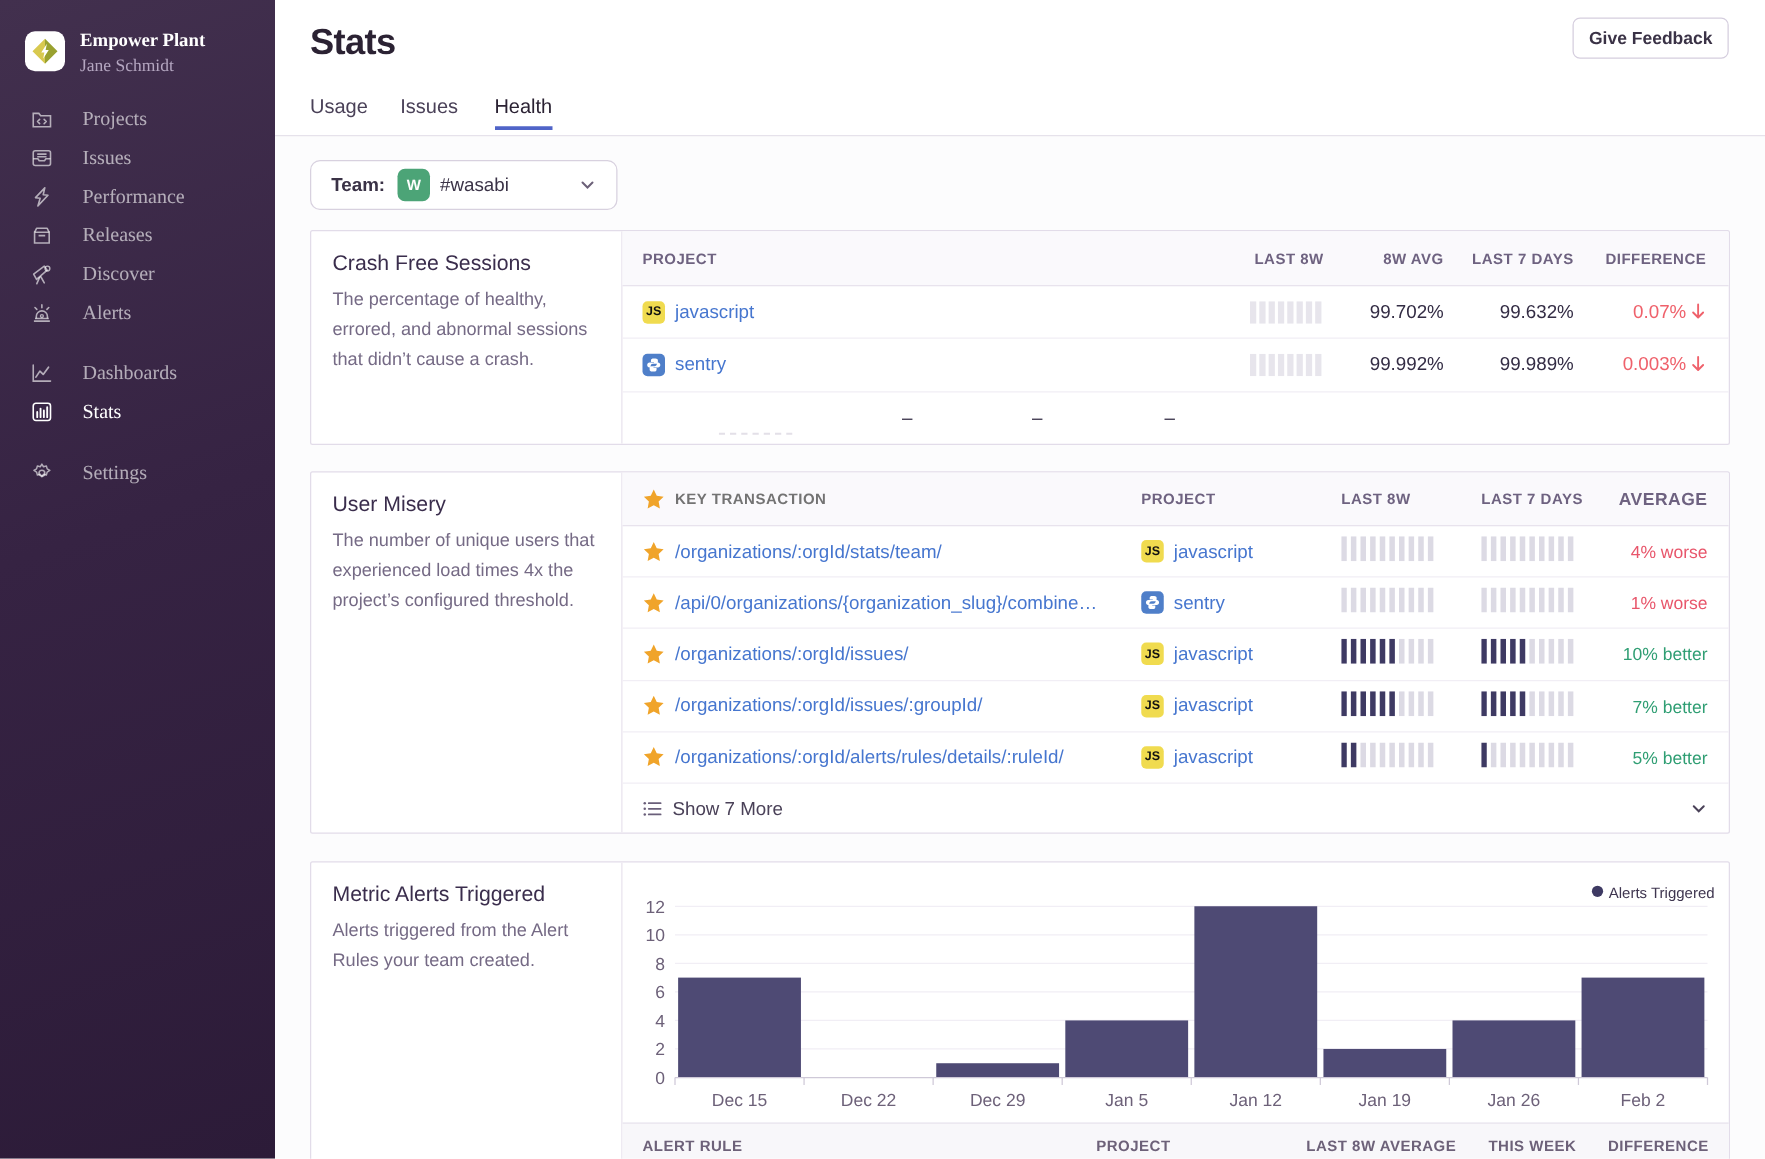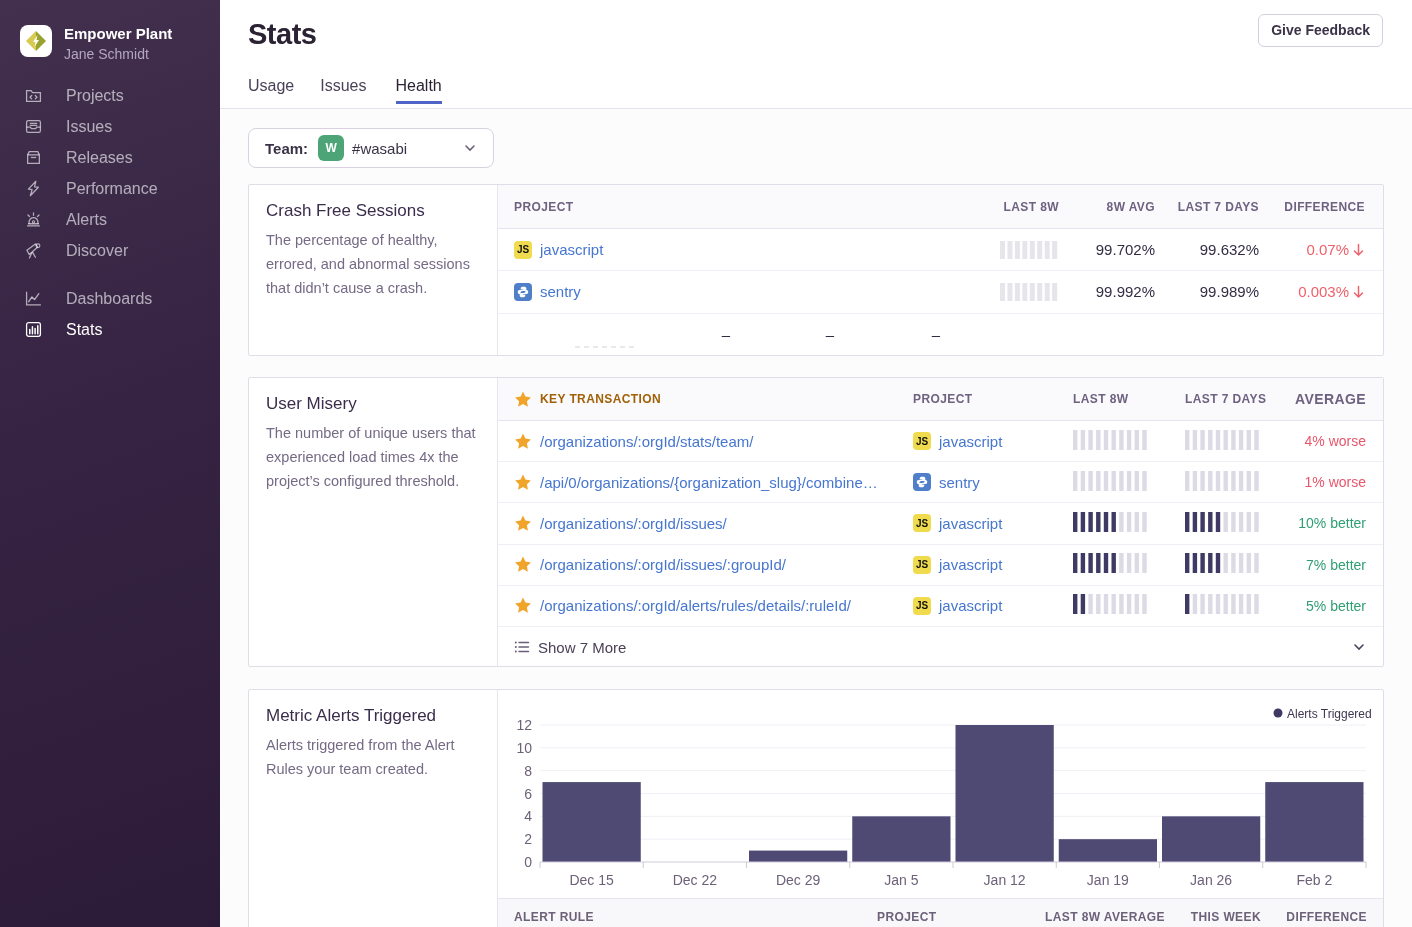--- a/index.html
+++ b/index.html
@@ -1,21 +1,21 @@
 <!DOCTYPE html>
 <html><head>
 <meta charset="utf-8">
 <style>
 * { margin:0; padding:0; box-sizing:border-box; }
 html,body { width:1412px; height:927px; overflow:hidden; font-family:"Liberation Sans", sans-serif; background:#fff; }
 body { position:relative; }
 
 
 .sidebar { position:absolute; left:0; top:0; width:220px; height:927px;
-  background:linear-gradient(160deg,#42304e 0%,#362343 45%,#2c1b38 100%); }
+  background:linear-gradient(160deg,#42304e 0%,#362343 45%,#2c1b38 100%);font-family:Liberation Serif, serif; }
 .org { position:absolute; left:20px; top:25px; display:flex; }
 .orglogo { width:32px; height:32px; background:#fff; border-radius:8px; display:flex; align-items:center; justify-content:center; }
 .orgnames { margin-left:12px; }
 .orgname { color:#fff; font-size:15px; font-weight:bold; line-height:19px; margin-top:-1px;}
 .orguser { color:#b4a6c0; font-size:14px; line-height:18px; margin-top:2px;}
 .nav { position:absolute; left:0; top:80px; width:220px; }
 .navitem { display:flex; align-items:center; height:31px; padding-left:25px; color:#a597b2; color:rgba(255,255,255,0.62); font-size:16px; }
 .navitem svg { width:17px; height:17px; margin-right:24px; flex:none; }
 .navitem.active { color:#fff; }
 .navgap { height:17px; }
@@ -115,48 +115,52 @@
       <div class="navitem"><svg viewBox="0 0 16 16">
           <path d="M1.5 3.5 h4.2 l1.4 1.8 h7.4 v8.2 h-13 z" fill="none" stroke="rgba(255,255,255,0.62)" stroke-width="1.2"></path>
           <path d="M6.3 8 l-1.6 1.6 1.6 1.6 M9.7 8 l1.6 1.6 -1.6 1.6" fill="none" stroke="rgba(255,255,255,0.62)" stroke-width="1.2" stroke-linecap="round" stroke-linejoin="round"></path>
         </svg>Projects</div>
       <div class="navitem"><svg viewBox="0 0 16 16">
           <rect x="1.5" y="2.5" width="13" height="11" rx="1.5" fill="none" stroke="rgba(255,255,255,0.62)" stroke-width="1.2"></rect>
           <path d="M1.5 8.5 h3.5 l1 1.5 h4 l1-1.5 h3.5" fill="none" stroke="rgba(255,255,255,0.62)" stroke-width="1.2"></path>
           <path d="M4.5 5 h7 M4.5 7 h7" stroke="rgba(255,255,255,0.62)" stroke-width="1.2"></path>
         </svg>Issues</div>
       <div class="navitem"><svg viewBox="0 0 16 16">
+          <path d="M10.2 1.2 L3.2 8.6 l3.5 0.4 L5 14.8 L12.6 6.8 l-3.6 -0.4 z" fill="none" stroke="rgba(255,255,255,0.62)" stroke-width="1.2" stroke-linejoin="round"></path>
+        </svg>Performance</div>
+      <div class="navitem"><svg viewBox="0 0 16 16">
           <path d="M2.5 5.5 h11 v8 h-11 z" fill="none" stroke="rgba(255,255,255,0.62)" stroke-width="1.2"></path>
           <path d="M2.5 5.5 L4 2.5 h8 l1.5 3" fill="none" stroke="rgba(255,255,255,0.62)" stroke-width="1.2" stroke-linejoin="round"></path>
           <path d="M5.5 8 h5" stroke="rgba(255,255,255,0.62)" stroke-width="1.2"></path>
         </svg>Releases</div>
       <div class="navitem"><svg viewBox="0 0 16 16">
-          <path d="M10.2 1.2 L3.2 8.6 l3.5 0.4 L5 14.8 L12.6 6.8 l-3.6 -0.4 z" fill="none" stroke="rgba(255,255,255,0.62)" stroke-width="1.2" stroke-linejoin="round"></path>
-        </svg>Performance</div>
+          <path d="M1.8 7.8 L9.8 1.8 l2.2 3 L4 11.8 z" fill="none" stroke="rgba(255,255,255,0.62)" stroke-width="1.2" stroke-linejoin="round"></path>
+          <circle cx="12.2" cy="3.6" r="1.8" fill="none" stroke="rgba(255,255,255,0.62)" stroke-width="1.1"></circle>
+          <path d="M6.2 10.5 L4.2 15 M7.2 9.8 L9.8 14.4" stroke="rgba(255,255,255,0.62)" stroke-width="1.2" stroke-linecap="round"></path>
+        </svg>Discover</div>
       <div class="navitem"><svg viewBox="0 0 16 16">
           <path d="M3.8 12 v-1.5 a4.2 4.2 0 0 1 8.4 0 V12" fill="none" stroke="rgba(255,255,255,0.62)" stroke-width="1.2"></path>
           <circle cx="8" cy="10.2" r="1.1" fill="none" stroke="rgba(255,255,255,0.62)" stroke-width="1"></circle>
           <path d="M2 14 h12 M2.8 12 h10.4" stroke="rgba(255,255,255,0.62)" stroke-width="1.2"></path>
           <path d="M8 4 V1.8 M4.2 5.2 L2.8 3.8 M11.8 5.2 l1.4-1.4" stroke="rgba(255,255,255,0.62)" stroke-width="1.2" stroke-linecap="round"></path>
         </svg>Alerts</div>
-      <div class="navitem"><svg viewBox="0 0 16 16">
-          <path d="M1.8 7.8 L9.8 1.8 l2.2 3 L4 11.8 z" fill="none" stroke="rgba(255,255,255,0.62)" stroke-width="1.2" stroke-linejoin="round"></path>
-          <circle cx="12.2" cy="3.6" r="1.8" fill="none" stroke="rgba(255,255,255,0.62)" stroke-width="1.1"></circle>
-          <path d="M6.2 10.5 L4.2 15 M7.2 9.8 L9.8 14.4" stroke="rgba(255,255,255,0.62)" stroke-width="1.2" stroke-linecap="round"></path>
-        </svg>Discover</div>
       <div class="navgap"></div>
       <div class="navitem"><svg viewBox="0 0 16 16">
           <path d="M1.5 2 v12 h13" fill="none" stroke="rgba(255,255,255,0.62)" stroke-width="1.2" stroke-linecap="round"></path>
           <path d="M3.5 11 L6.5 6.5 9 9 13 3.5" fill="none" stroke="rgba(255,255,255,0.62)" stroke-width="1.3" stroke-linecap="round" stroke-linejoin="round"></path>
         </svg>Dashboards</div>
       <div class="navitem active"><svg viewBox="0 0 16 16">
           <rect x="1.5" y="1.5" width="13" height="13" rx="2" fill="none" stroke="#ffffff" stroke-width="1.2"></rect>
           <path d="M4.5 12 V8 M7 12 V5.5 M9.5 12 V7 M12 12 V4.5" stroke="#ffffff" stroke-width="1.4" stroke-linecap="round"></path>
         </svg>Stats</div>
       <div class="navgap2"></div>
+      <div class="navitem"><svg viewBox="0 0 16 16">
+          <circle cx="8" cy="8" r="2.2" fill="none" stroke="rgba(255,255,255,0.62)" stroke-width="1.2"></circle>
+          <path d="M8 1.2 l1.2 2 2.2-.6.6 2.2 2 1.2-2 1.2-.6 2.2-2.2-.6-1.2 2-1.2-2-2.2.6-.6-2.2-2-1.2 2-1.2.6-2.2 2.2.6 z" fill="none" stroke="rgba(255,255,255,0.62)" stroke-width="1.1" stroke-linejoin="round"></path>
+        </svg>Settings</div>
     </div>
 </div>
 
 <div class="main">
   <div class="mhead">
     <h1 class="stats">Stats</h1>
     <div class="feedback">Give Feedback</div>
     <div class="tabs">
       <div class="tab">Usage</div>
       <div class="tab t2">Issues</div>
@@ -256,21 +260,21 @@
   <div class="panel p2">
     <div class="pside">
       <div class="ptitle">User Misery</div>
       <div class="pdesc">The number of unique users that experienced load times 4x the project’s configured threshold.</div>
     </div>
     <div class="pbody" id="p2body">
         <div class="thead">
           <svg class="star" viewBox="0 0 18 17">
             <path d="M9 0.6 L11.4 5.6 16.9 6.4 12.9 10.2 13.9 15.7 9 13.1 4.1 15.7 5.1 10.2 1.1 6.4 6.6 5.6 z" fill="#f0a42a"></path>
           </svg>
-          <div class="cA" style="color:#a16207">KEY TRANSACTION</div>
+          <div class="cA" style="color:#737373">KEY TRANSACTION</div>
           <div class="cB">PROJECT</div>
           <div class="cC">LAST 8W</div>
           <div class="cD">LAST 7 DAYS</div>
           <div class="cE">AVERAGE</div>
         </div>
         <div class="trow">
           <svg class="star" viewBox="0 0 18 17">
             <path d="M9 0.6 L11.4 5.6 16.9 6.4 12.9 10.2 13.9 15.7 9 13.1 4.1 15.7 5.1 10.2 1.1 6.4 6.6 5.6 z" fill="#f0a42a"></path>
           </svg>
           <div class="cA"><span class="plink">/organizations/:orgId/stats/team/</span></div>

